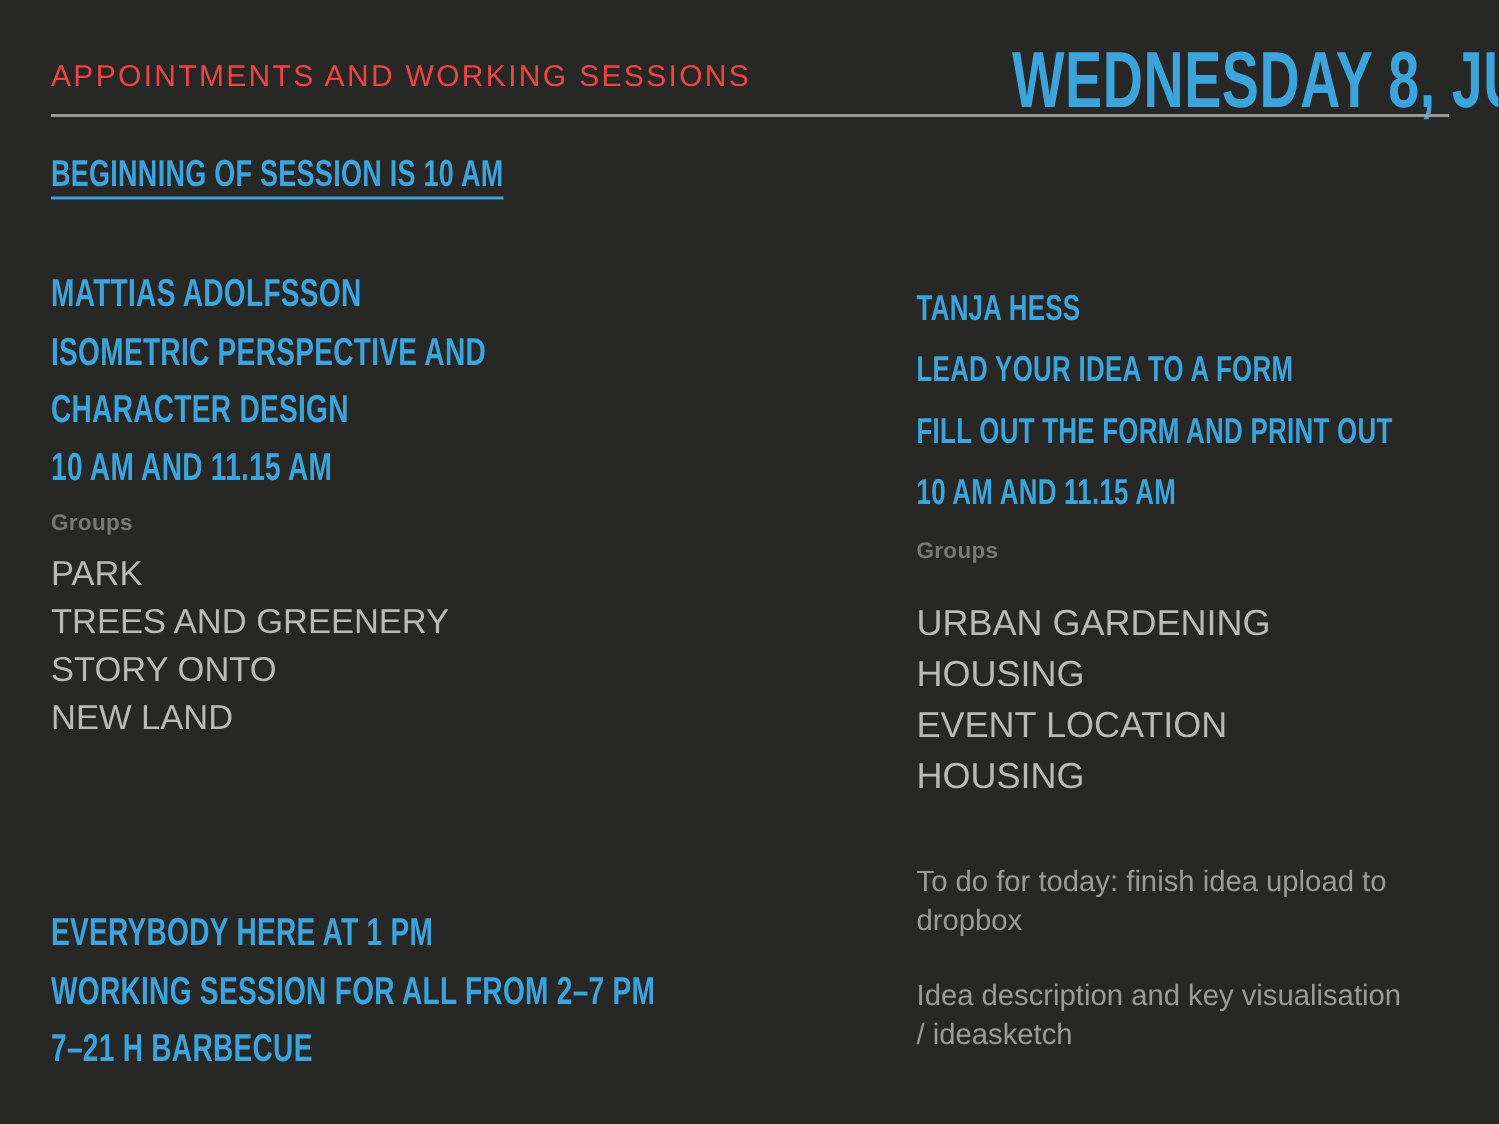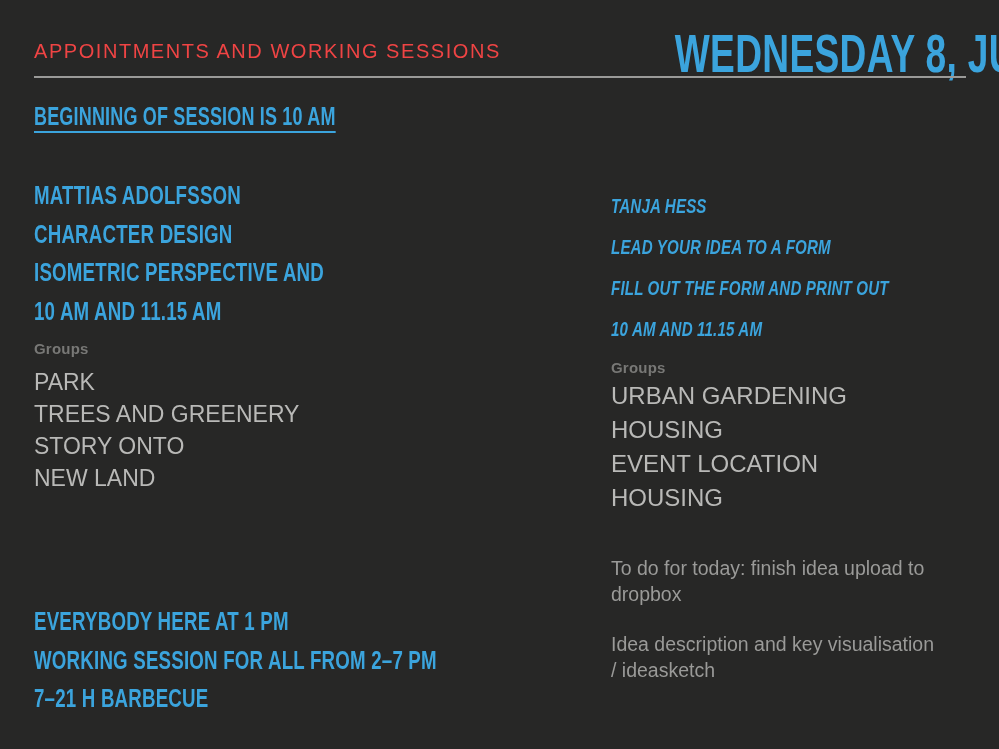--- a/index.html
+++ b/index.html
@@ -112,24 +112,23 @@
   .sess-line {
     color: #3ba4dd;
     display: block;
   }
   .col-left .sess-line {
     font-size: 26px;
     line-height: 38.5px;
     height: 38.5px;
   }
   .col-right .sess-line {
-    font-size: 21px;
+    font-size: 24px;
     line-height: 41px;
     height: 41px;
-    font-style: italic;
   }
 
   .groups-label {
     color: #787876;
     font-size: 15px;
     font-weight: 700;
     letter-spacing: 0.2px;
   }
   .col-left .groups-label { margin-top: 10px; }
   .col-right .groups-label { margin-top: 10px; }
@@ -142,21 +141,21 @@
     font-weight: 400;
   }
   .col-left .groups-list {
     font-size: 23px;
     line-height: 32px;
     margin-top: 9px;
   }
   .col-right .groups-list {
     font-size: 24px;
     line-height: 34px;
-    margin-top: 3px;
+    margin-top: 23px;
   }
   .groups-list li { white-space: nowrap; }
 
   
   .notes {
     margin-top: 40px;
   }
   .note {
     color: #9a9a98;
     font-size: 19.5px;
@@ -197,24 +196,24 @@
 
   <a class="session-link" href="#">
     <span class="cond">BEGINNING OF SESSION IS 10 AM</span>
   </a>
 
   <div class="col-left">
     <span class="sess-line">
       <span class="cond">MATTIAS ADOLFSSON</span>
     </span>
     <span class="sess-line">
+      <span class="cond">ISOMETRIC PERSPECTIVE AND</span>
+    </span>
+    <span class="sess-line">
       <span class="cond">CHARACTER DESIGN</span>
-    </span>
-    <span class="sess-line">
-      <span class="cond">ISOMETRIC PERSPECTIVE AND</span>
     </span>
     <span class="sess-line">
       <span class="cond">10 AM AND 11.15 AM</span>
     </span>
     <div class="groups-label">Groups</div>
     <ul class="groups-list">
       <li>PARK</li>
       <li>TREES AND GREENERY</li>
       <li>STORY ONTO</li>
       <li>NEW LAND</li>

